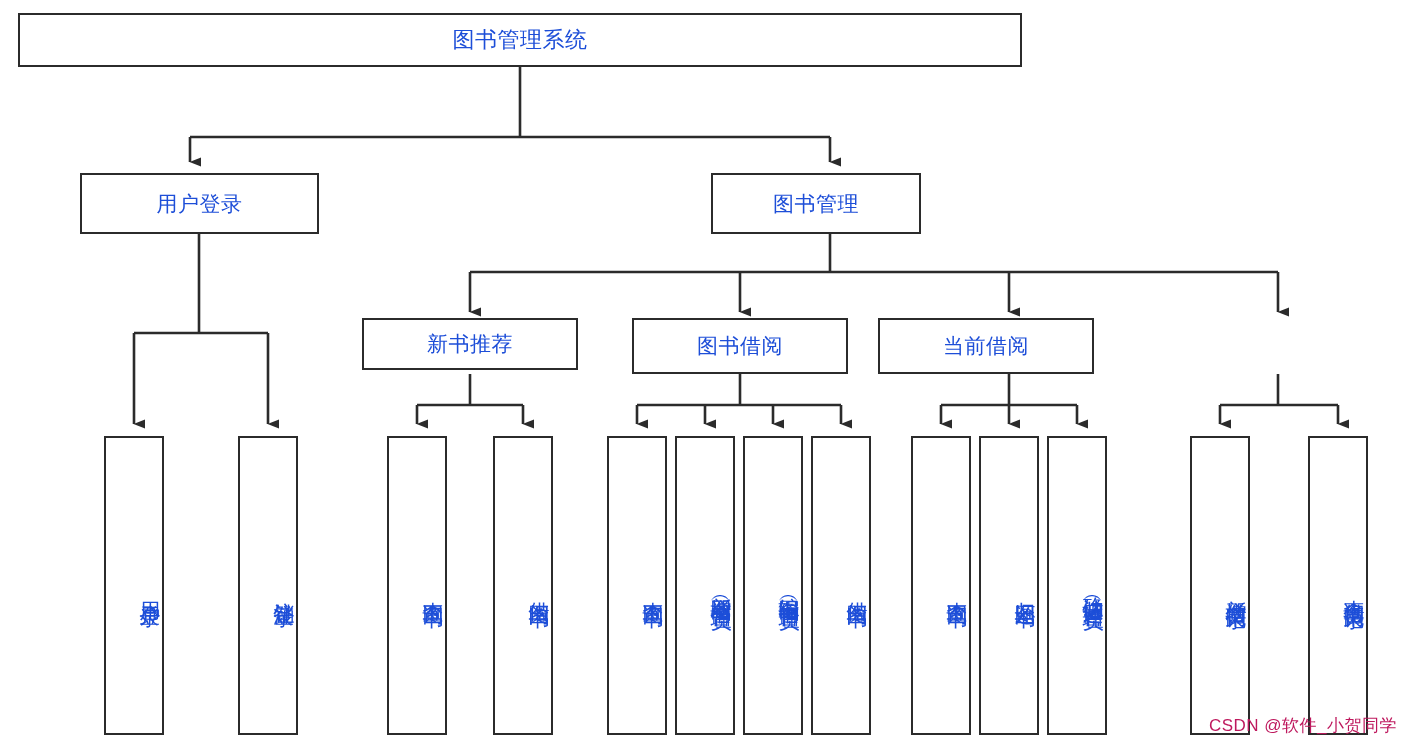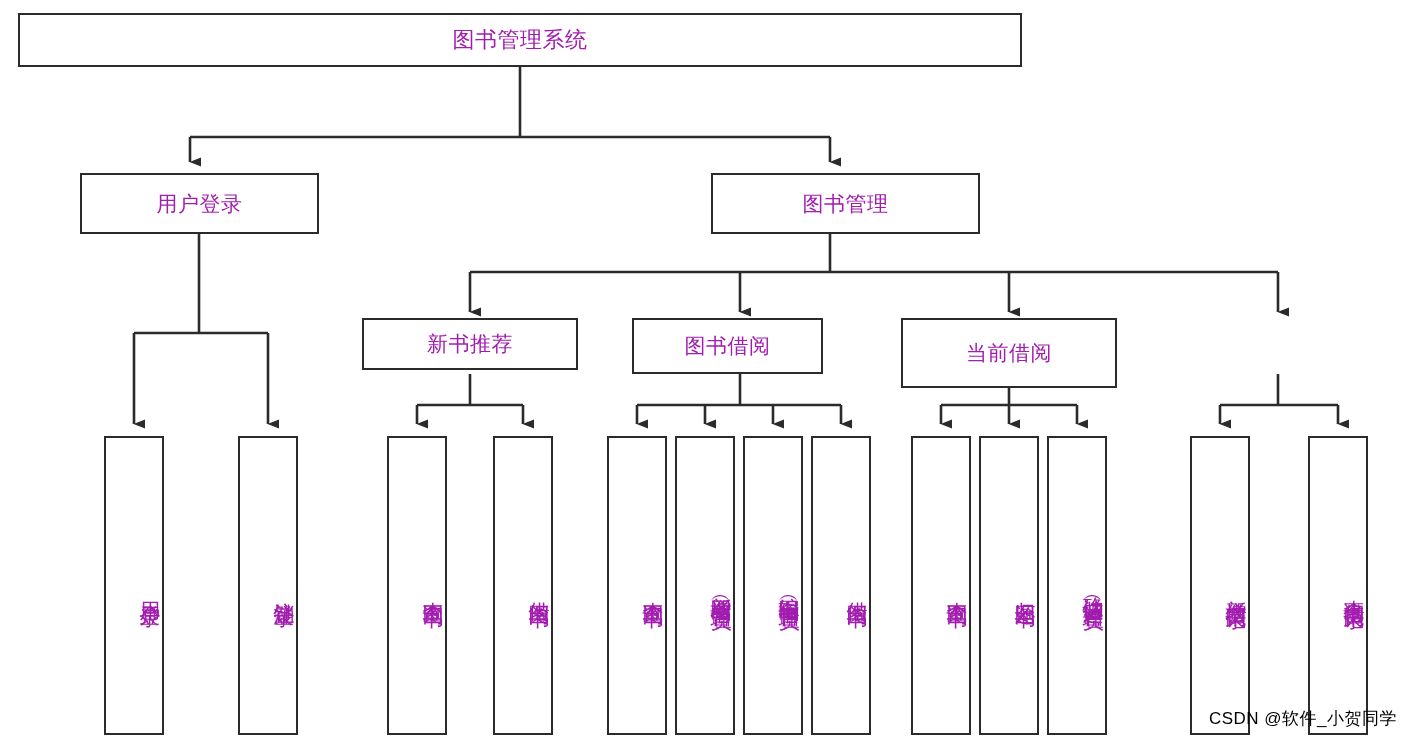--- a/index.html
+++ b/index.html
@@ -27,21 +27,21 @@
     pointer-events: none;
   }
   .node {
     position: absolute;
     box-sizing: border-box;
     background: #ffffff;
     border: 2px solid #2b2b2b;
     display: flex;
     align-items: center;
     justify-content: center;
-    color: #a21caf;
+    color: #1d4ed8;
   }
   .node-h {
     font-size: 21px;
     letter-spacing: 0.5px;
     white-space: nowrap;
   }
   .node-root {
     font-size: 22px;
   }
   .node-v {
@@ -57,23 +57,23 @@
   .node-v .vtext {
     writing-mode: vertical-rl;
     text-orientation: upright;
     display: block;
     text-align: center;
     letter-spacing: 2px;
   }
   .watermark {
     position: absolute;
     right: 8px;
-    bottom: 17px;
+    bottom: 10px;
     font-size: 17px;
-    color: #000000;
+    color: #be185d;
     white-space: nowrap;
     letter-spacing: 0.5px;
   }
 </style>
 </head>
 <body>
 
 <div id="canvas">
 
   <svg class="wires" viewBox="0 0 1405 747" xmlns="http://www.w3.org/2000/svg">
@@ -130,33 +130,33 @@
   </svg>
 
   <div class="node node-h node-root" style="left:18px; top:13px; width:1004px; height:54px;">
     <span>图书管理系统</span>
   </div>
 
   <div class="node node-h" style="left:80px; top:173px; width:239px; height:61px;">
     <span>用户登录</span>
   </div>
 
-  <div class="node node-h" style="left:711px; top:173px; width:269px; height:61px;">
+  <div class="node node-h" style="left:711px; top:173px; width:210px; height:61px;">
     <span>图书管理</span>
   </div>
 
   <div class="node node-h" style="left:362px; top:318px; width:216px; height:52px;">
     <span>新书推荐</span>
   </div>
 
-  <div class="node node-h" style="left:632px; top:318px; width:191px; height:56px;">
+  <div class="node node-h" style="left:632px; top:318px; width:216px; height:56px;">
     <span>图书借阅</span>
   </div>
 
-  <div class="node node-h" style="left:901px; top:318px; width:216px; height:70px;">
+  <div class="node node-h" style="left:878px; top:318px; width:216px; height:56px;">
     <span>当前借阅</span>
   </div>
 
 
   <div class="node node-v" style="left:104px; top:436px; width:60px; height:299px;">
     <span class="vtext">用户登录</span>
   </div>
 
   <div class="node node-v" style="left:238px; top:436px; width:60px; height:299px;">
     <span class="vtext">注销登录</span>

